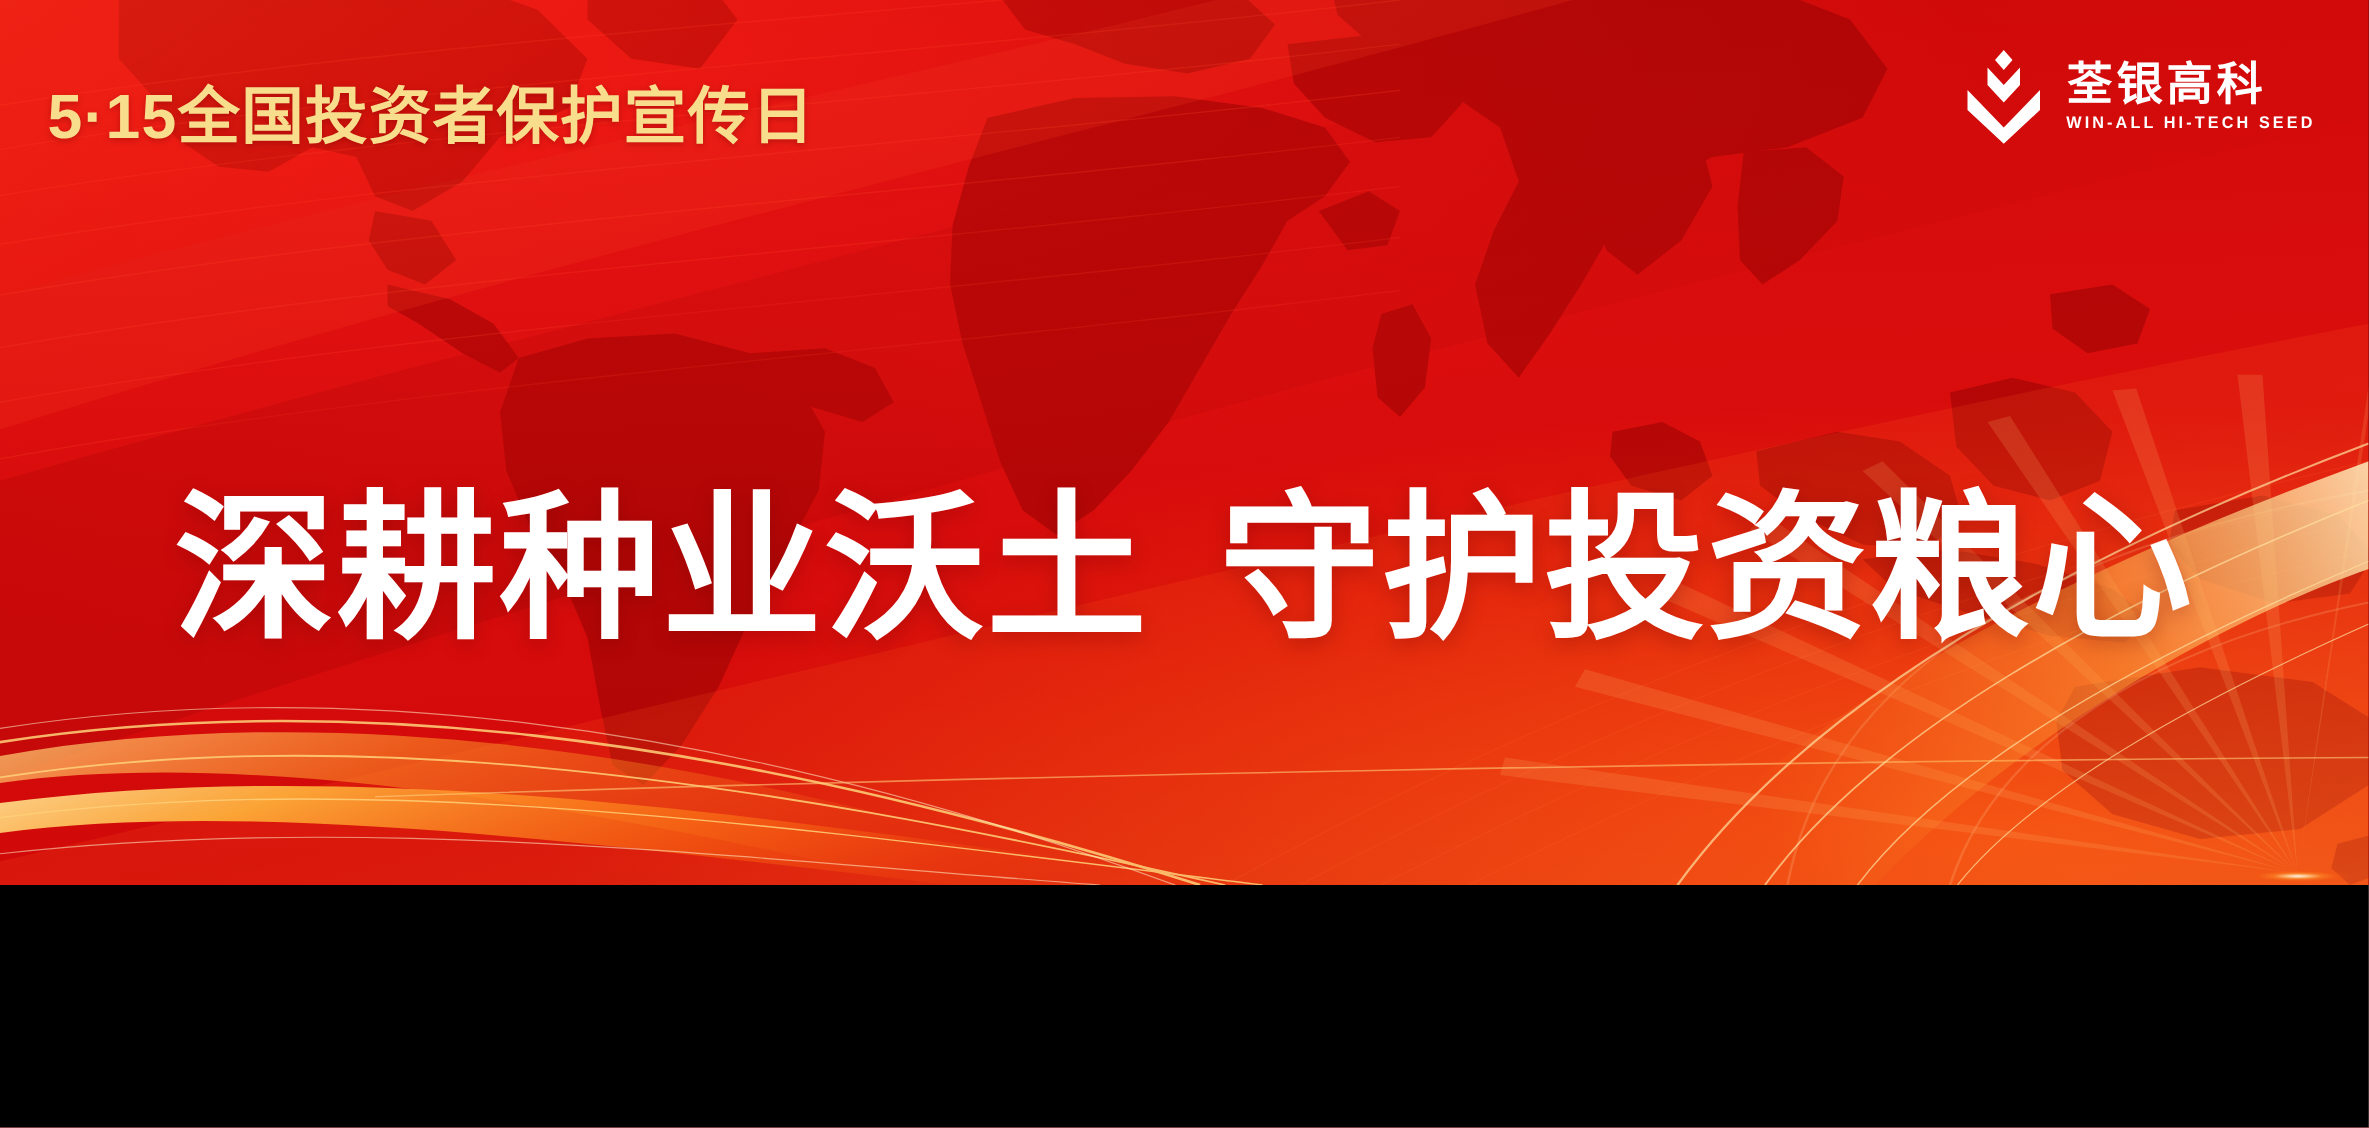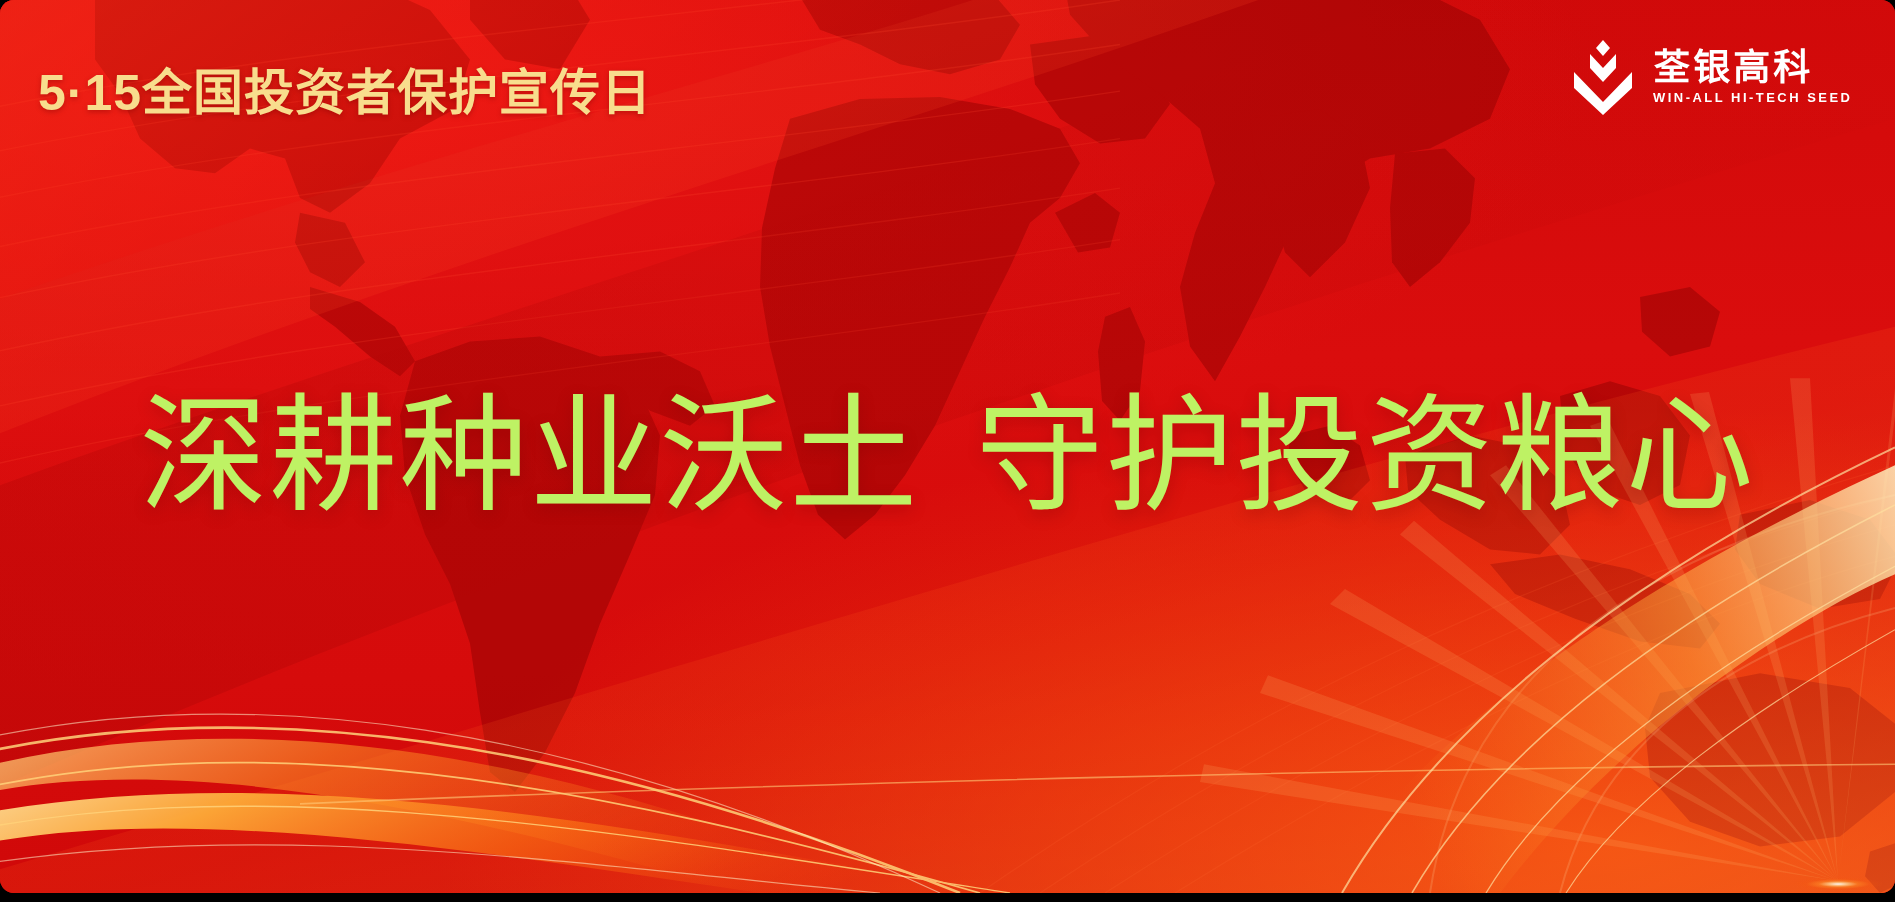--- a/index.html
+++ b/index.html
@@ -8,25 +8,24 @@
     padding: 0;
     background: #000;
   }
   body {
     font-family: "Liberation Sans", "DejaVu Sans", sans-serif;
   }
 
   #banner {
     position: relative;
     width: 1895px;
-    height: 893px;
+    height: 708px;
     overflow: hidden;
     background: #D60C0C;
     user-select: none;
-    border-radius: 14px;
   }
 
   
   .layer {
     position: absolute;
     inset: 0;
     pointer-events: none;
   }
 
   
@@ -111,22 +110,22 @@
     white-space: nowrap;
   }
 
   #headline {
     position: absolute;
     left: 0;
     right: 0;
     top: 392px;
     text-align: center;
     font-size: 128px;
-    font-weight: 400;
-    color: #bef264;
+    font-weight: 700;
+    color: #ffffff;
     letter-spacing: 2px;
     line-height: 1;
     white-space: nowrap;
     text-shadow: 0 5px 16px rgba(110,0,0,0.30);
   }
   #headline .gap { display: inline-block; width: 56px; }
 
   #date {
     position: absolute;
     left: 0;

